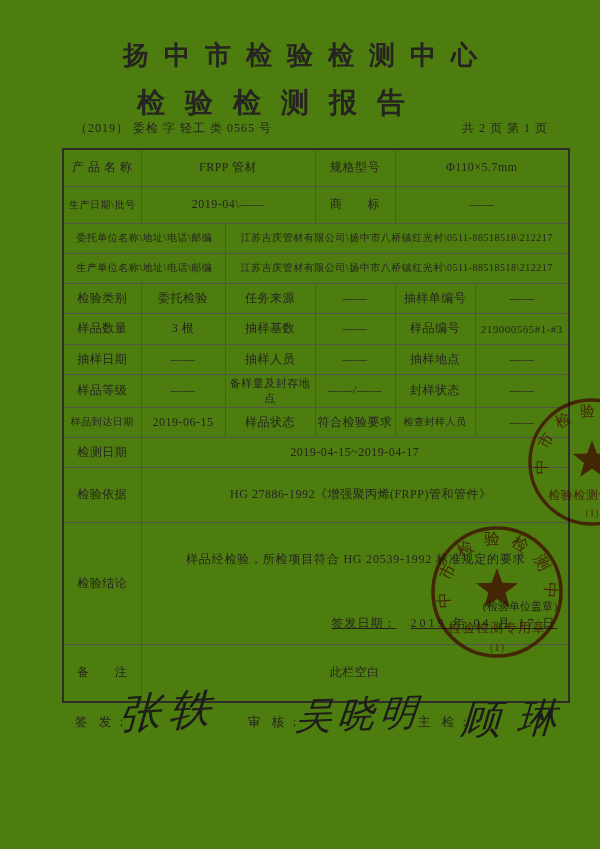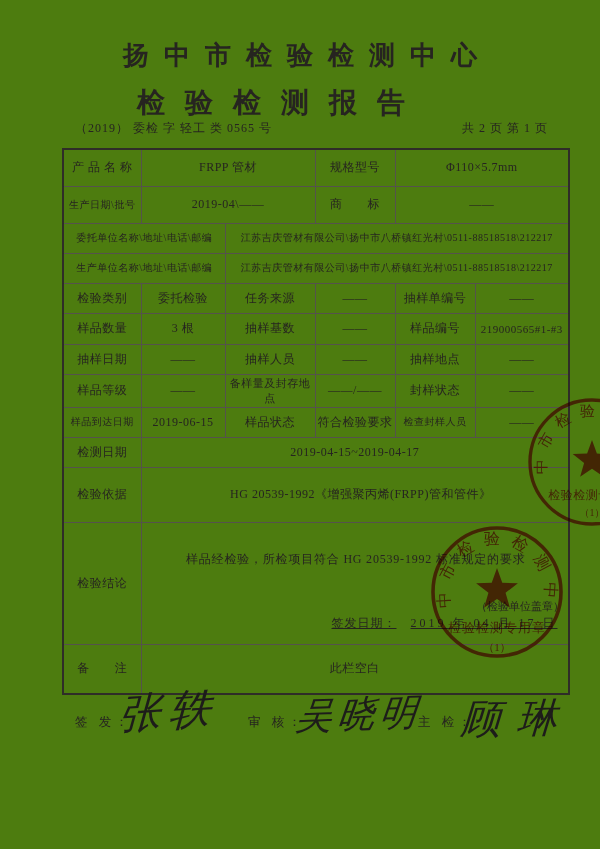--- a/index.html
+++ b/index.html
@@ -143,33 +143,33 @@
         <td>符合检验要求</td>
         <td class="small">检查封样人员</td>
         <td>——</td>
       </tr>
       <tr style="height:30px">
         <td>检测日期</td>
         <td colspan="5">2019-04-15~2019-04-17</td>
       </tr>
       <tr style="height:55px">
         <td>检验依据</td>
-        <td colspan="5" class="leftal" style="padding-left:14px">HG 20539-1992《增强聚丙烯(FRPP)管和管件》</td>
+        <td colspan="5" class="leftal" style="padding-left:14px">HG 27886-1992《增强聚丙烯(FRPP)管和管件》</td>
       </tr>
       <tr style="height:122px">
         <td>检验结论</td>
         <td colspan="5" class="concl-cell">
           <div class="concl-text">样品经检验，所检项目符合 HG 20539-1992 标准规定的要求</div>
           <div class="seal-note">（检验单位盖章）</div>
           <div class="issue-line">
             <span>签发日期：</span><span class="dt">2019 年 04 月 17 日</span>
           </div>
         </td>
       </tr>
-      <tr style="height:50px">
+      <tr style="height:58px">
         <td>备　　注</td>
         <td colspan="5" class="leftal" style="">此栏空白</td>
       </tr>
     </tbody>
   </table>
 
   <span class="sign-label" style="left:75px;top:714px">签  发：</span>
   <span class="sig" style="left:118px;top:694px">张轶</span>
   <span class="sign-label" style="left:248px;top:714px">审  核：</span>
   <span class="sig s2" style="left:294px;top:698px">吴晓明</span>

